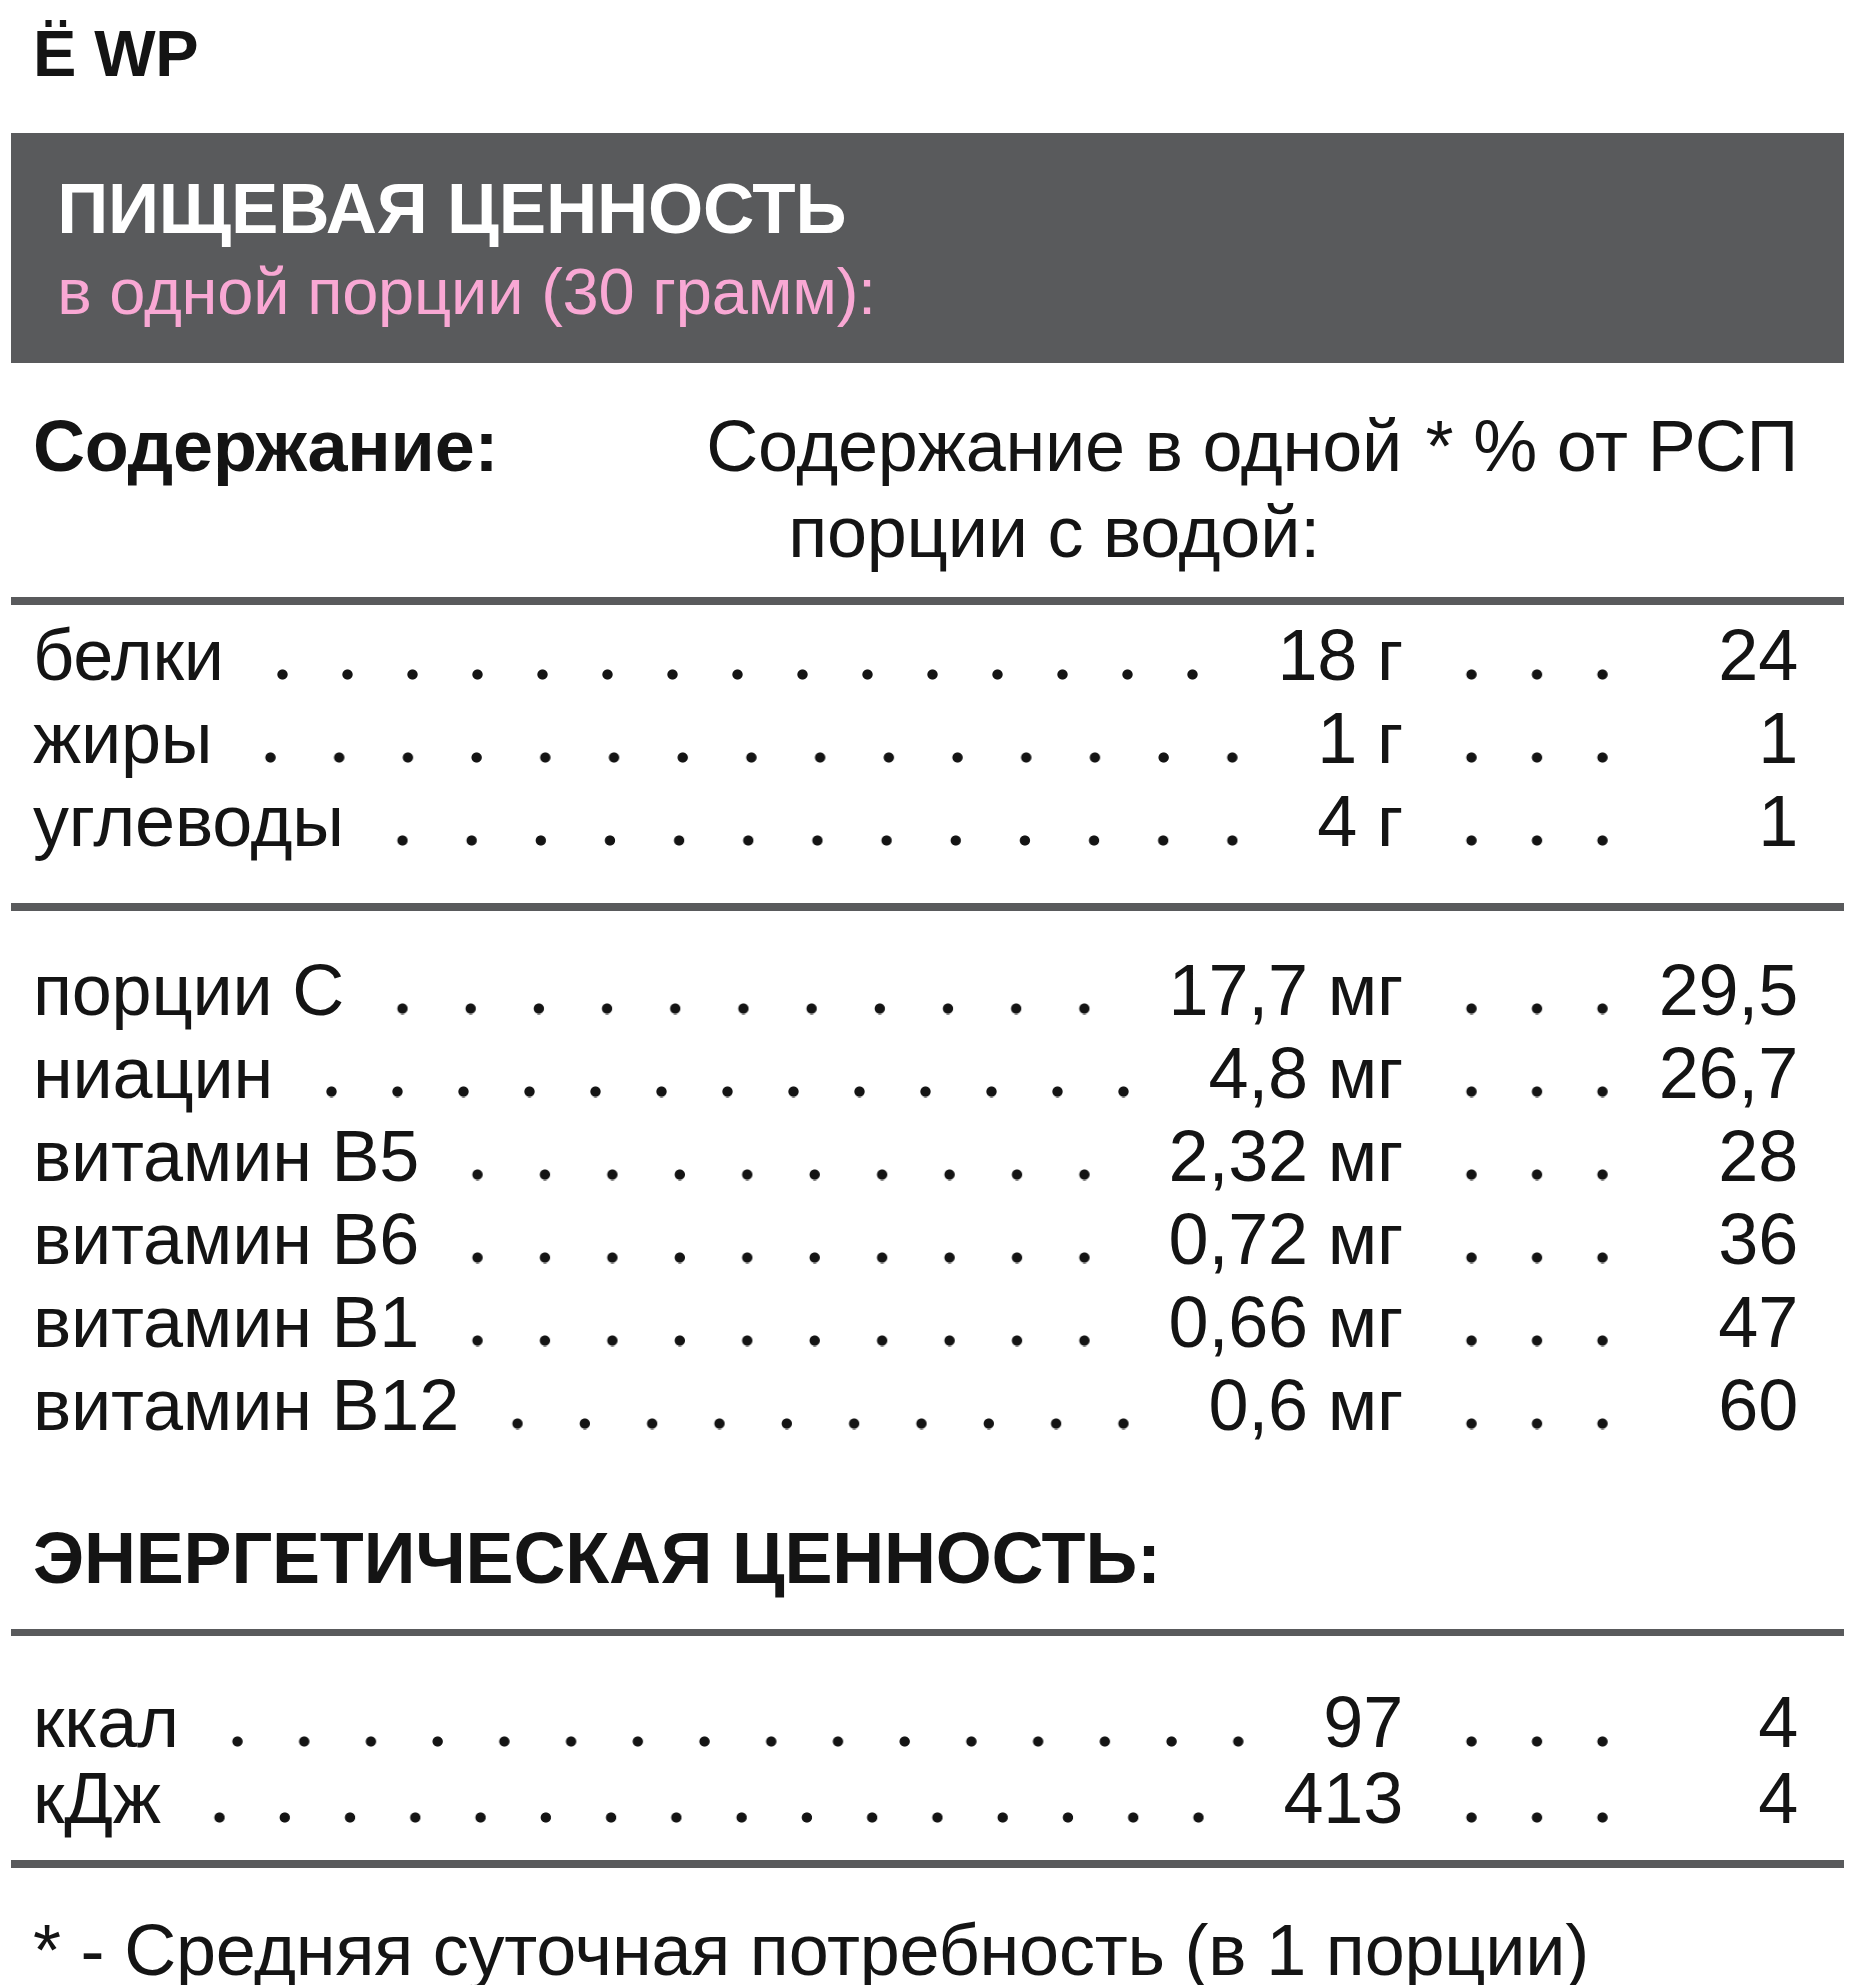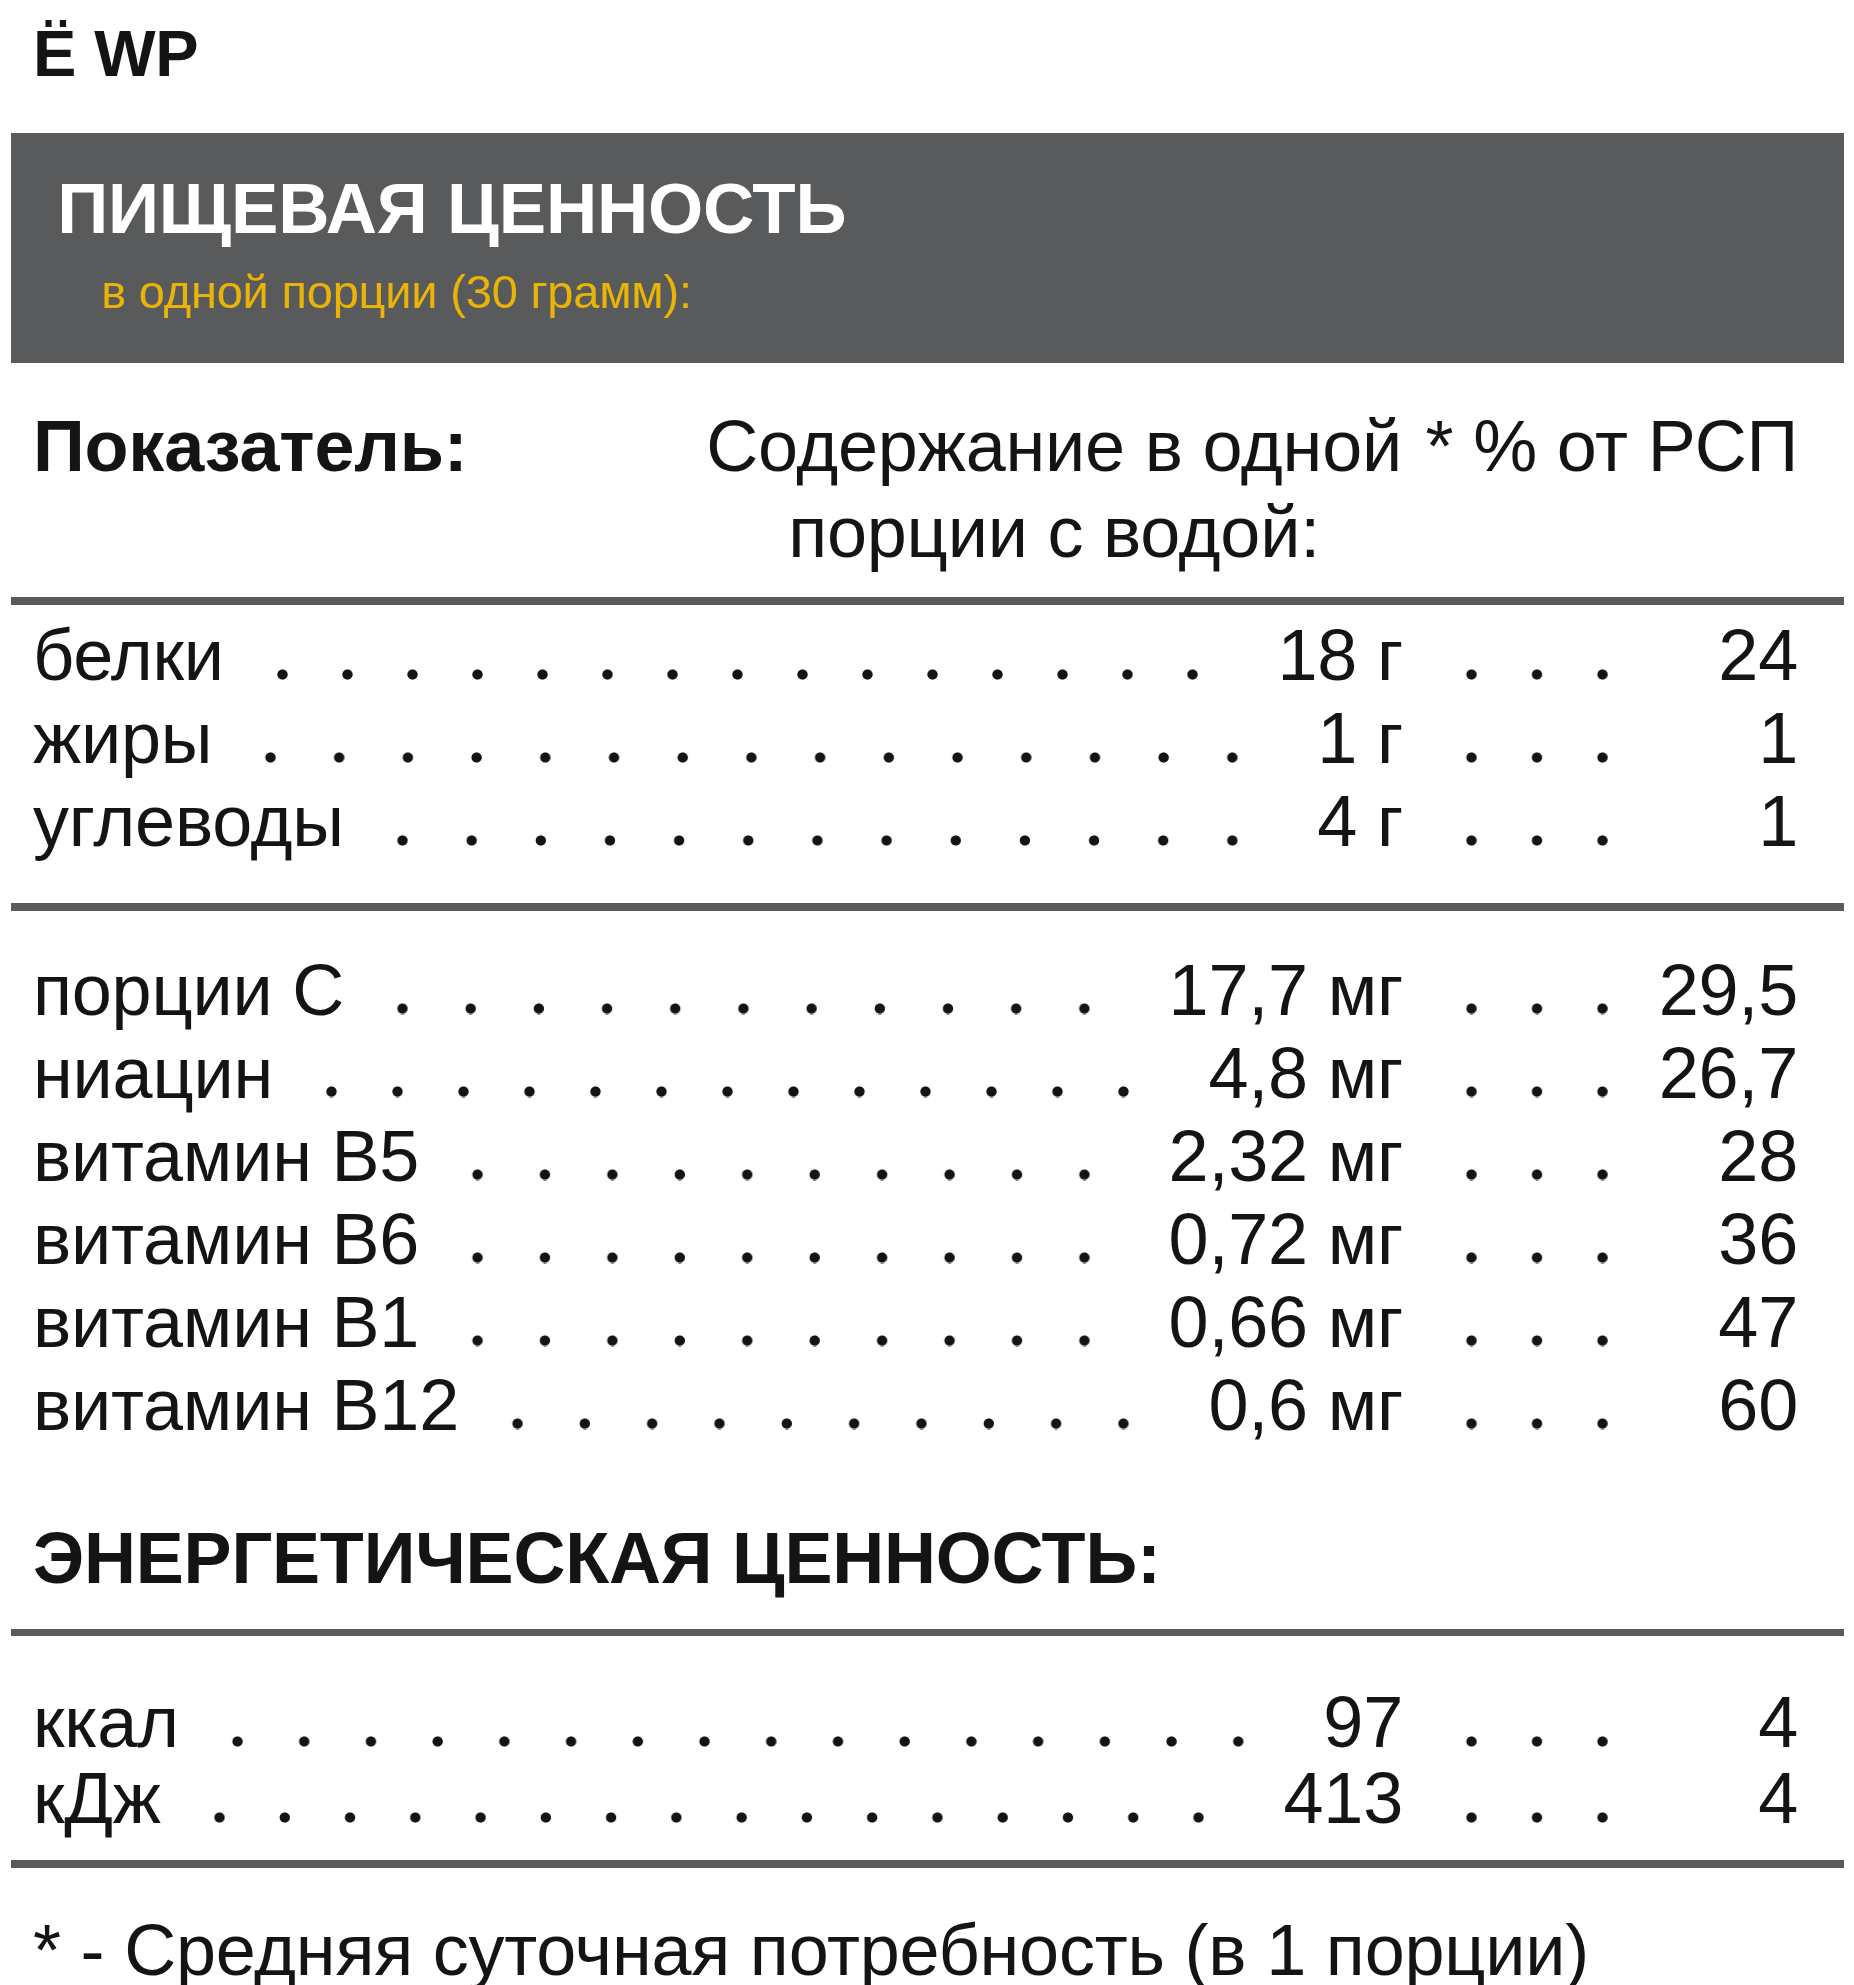--- a/index.html
+++ b/index.html
@@ -26,25 +26,24 @@
     background: #595a5c;
     padding: 34px 68px 31px 46px;
   }
   .banner-title {
     font-size: 71px;
     line-height: 84px;
     font-weight: 700;
     color: #ffffff;
   }
   .banner-sub {
-    font-size: 47px;
+    font-size: 65px;
     line-height: 81px;
     font-weight: 400;
-    color: #eab308;
-    margin-left: 44px;
+    color: #f9a8d4;
   }
 
   .thead {
     display: flex;
     align-items: flex-start;
     margin: 40px 57px 0 33px;
     font-size: 72px;
     line-height: 86px;
   }
   .th-indicator { font-weight: 700; white-space: nowrap; }
@@ -99,21 +98,21 @@
 <body>
 
 <div class="logo">Ё WP</div>
 
 <div class="banner">
   <div class="banner-title">ПИЩЕВАЯ ЦЕННОСТЬ</div>
   <div class="banner-sub">в одной порции (30 грамм):</div>
 </div>
 
 <div class="thead">
-  <div class="th-indicator">Показатель:</div>
+  <div class="th-indicator">Содержание:</div>
   <div class="th-spacer"></div>
   <div class="th-content">
     <div>Содержание в одной</div>
     <div>порции с водой:</div>
   </div>
   <div class="th-percent">* % от РСП</div>
 </div>
 
 <div class="divider d1"></div>
 

